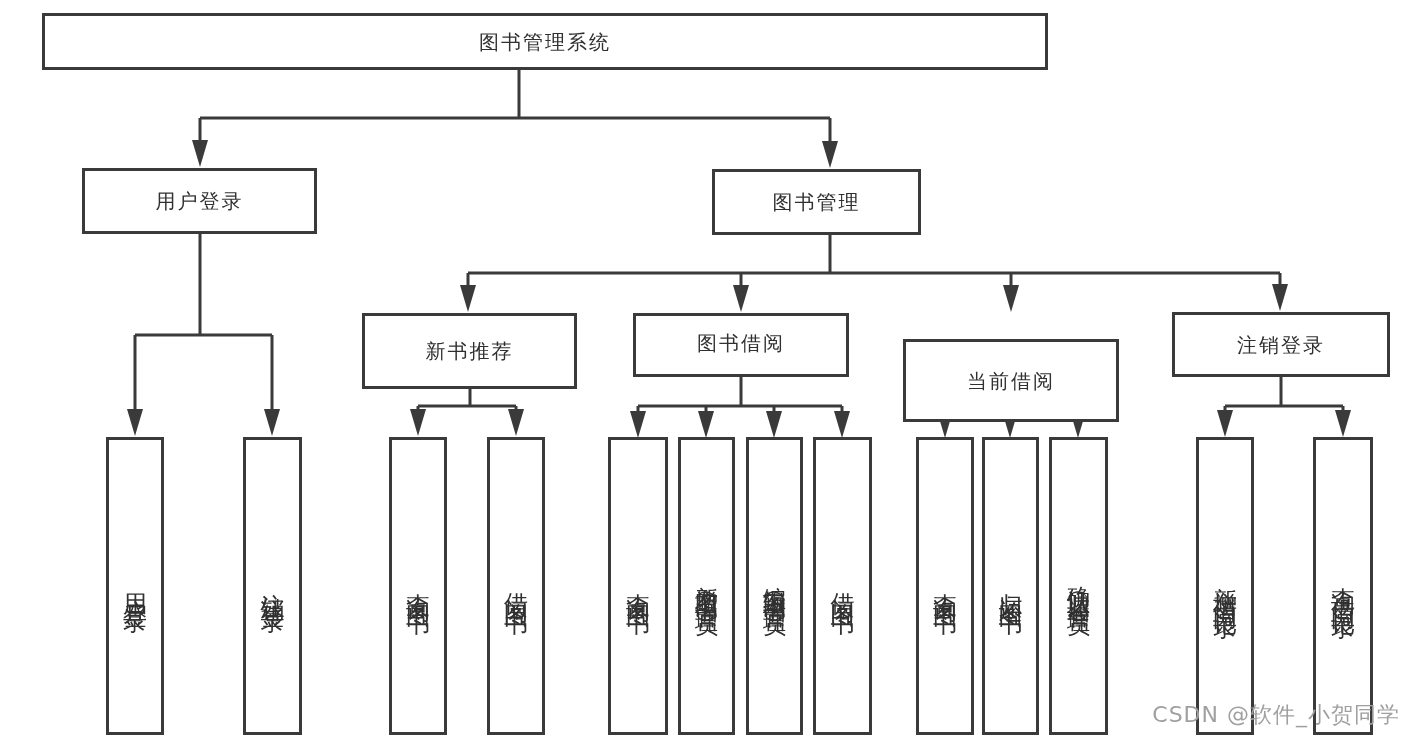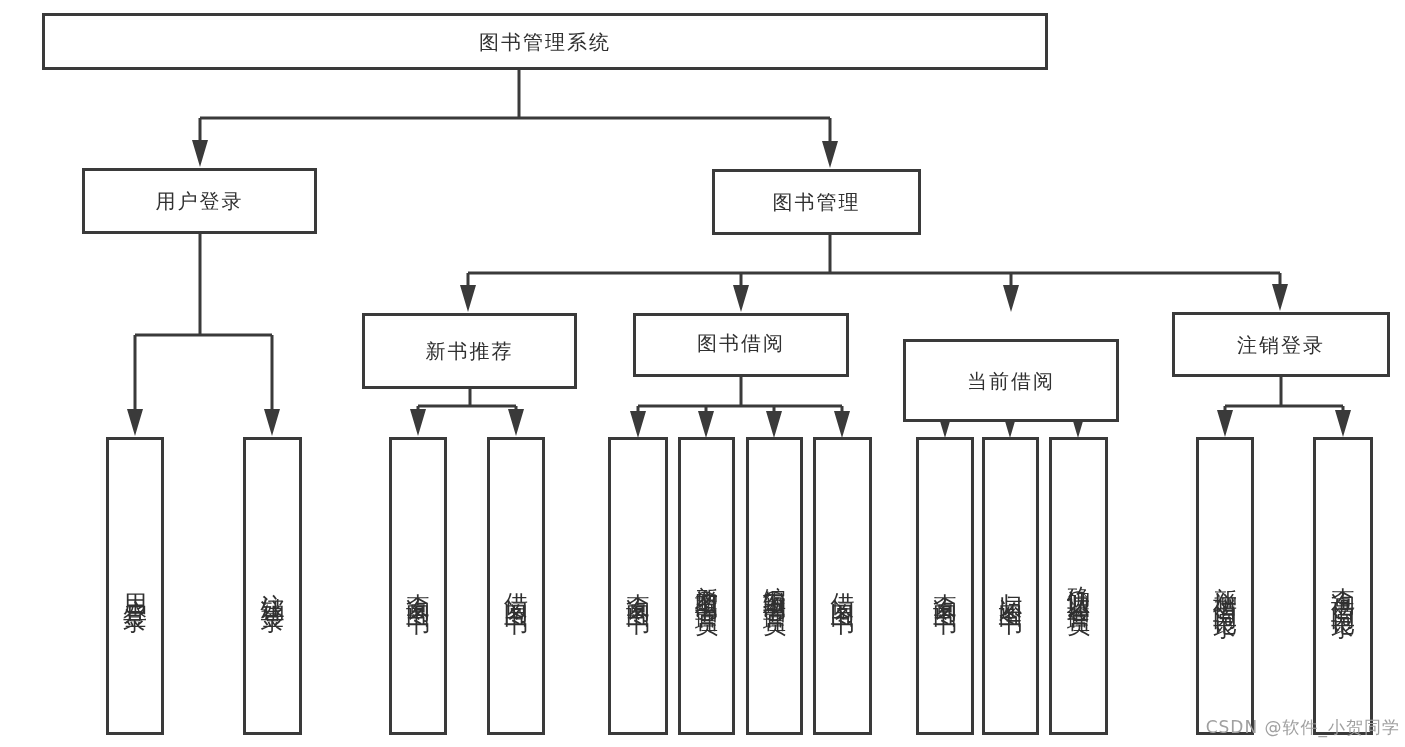--- a/index.html
+++ b/index.html
@@ -69,22 +69,22 @@
   .lf-8  { left: 813px;  width: 59px; }
   .lf-9  { left: 916px;  width: 58px; }
   .lf-10 { left: 982px;  width: 57px; }
   .lf-11 { left: 1049px; width: 59px; }
   .lf-12 { left: 1196px; width: 58px; }
   .lf-13 { left: 1313px; width: 60px; }
 
   .watermark {
     position: absolute;
     right: 5px;
-    top: 716px;
-    font-size: 17px;
+    top: 700px;
+    font-size: 22px;
     letter-spacing: 1px;
     color: var(--watermark);
     z-index: 2;
     white-space: nowrap;
   }
 </style>
 </head>
 <body>
 
 <div class="canvas">

